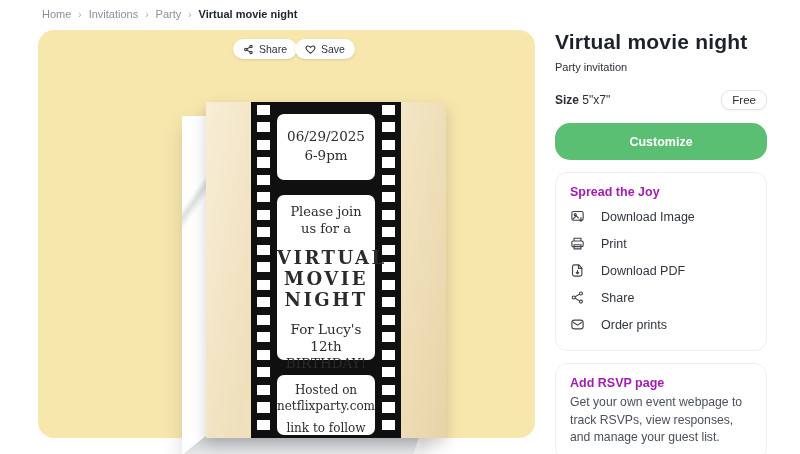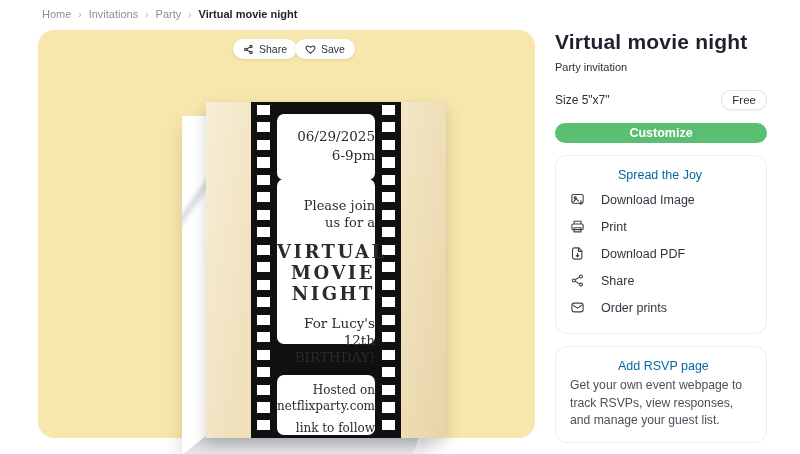--- a/index.html
+++ b/index.html
@@ -72,51 +72,51 @@
   }
   .sprockets{
     position:absolute;top:3px;bottom:3px;width:13px;
     background:repeating-linear-gradient(to bottom,#ffffff 0 10px,transparent 10px 17.5px);
   }
   .sprockets.left{left:6px;}
   .sprockets.right{right:6px;}
   .frame{
     position:absolute;left:26px;right:26px;
     background:#ffffff;border-radius:7px;
-    font-family:"DejaVu Serif", serif;color:#2b2b2b;text-align:right;
+    font-family:"DejaVu Serif", serif;color:#2b2b2b;text-align:center;
   }
   .frame.a{top:12px;height:66px;padding-top:13px;font-size:13.5px;line-height:1.4;}
-  .frame.b{top:77px;height:165px;padding-top:19px;}
+  .frame.b{top:93px;height:165px;padding-top:9px;}
   .frame.c{top:273px;height:60px;padding-top:7px;font-size:12px;line-height:1.35;}
   .frame .intro{font-size:13px;line-height:1.3;}
   .frame .big{font-size:18px;font-weight:bold;letter-spacing:2.5px;line-height:1.18;margin-top:9px;}
   .frame .who{font-size:13.5px;line-height:1.25;margin-top:11px;}
   .frame .link{margin-top:6px;}
   
   .details{position:absolute;left:555px;top:30px;width:212px;}
   .title{font-size:21px;font-weight:bold;color:#1c212b;letter-spacing:.2px;}
   .subtitle{font-size:11px;color:#2a2f38;margin-top:7px;}
   .size-row{display:flex;align-items:center;justify-content:space-between;margin-top:17px;}
   .size-text{font-size:12px;color:#2a2f38;}
-  .size-text b{font-weight:normal;text-align:right;}
+  .size-text b{font-weight:bold;text-align:right;}
   .free-badge{
     font-size:11.5px;color:#2a2f38;background:#fff;
     border:1px solid #e2e4e8;border-radius:9px;padding:3px 10px;
     box-shadow:0 1px 2px rgba(0,0,0,.05);
   }
   .customize{
-    margin-top:13px;width:100%;height:20px;border:none;cursor:pointer;
+    margin-top:13px;width:100%;height:37px;border:none;cursor:pointer;
     background:var(--accent);color:#fff;font-size:12.5px;font-weight:bold;
     border-radius:15px;font-family:"Liberation Sans",sans-serif;
   }
   .panel-card{
     border:1px solid var(--card-border);border-radius:12px;
     padding:12px 14px;margin-top:12px;background:#fff;
   }
-  .panel-card h3{font-size:12.5px;font-weight:normal;color:#0369a1;margin-left:48px;}
+  .panel-card h3{font-size:12.5px;font-weight:bold;color:#a21caf;}
   .action-list{margin-top:4px;}
   .action{
     display:flex;align-items:center;gap:16px;height:27px;cursor:pointer;
     font-size:12.5px;color:#2f3540;
   }
   .action svg{display:block;flex:0 0 auto;}
   .rsvp-desc{font-size:12.2px;color:#4a505b;line-height:1.45;margin-top:4px;}
 </style>
 </head>
 <body>

